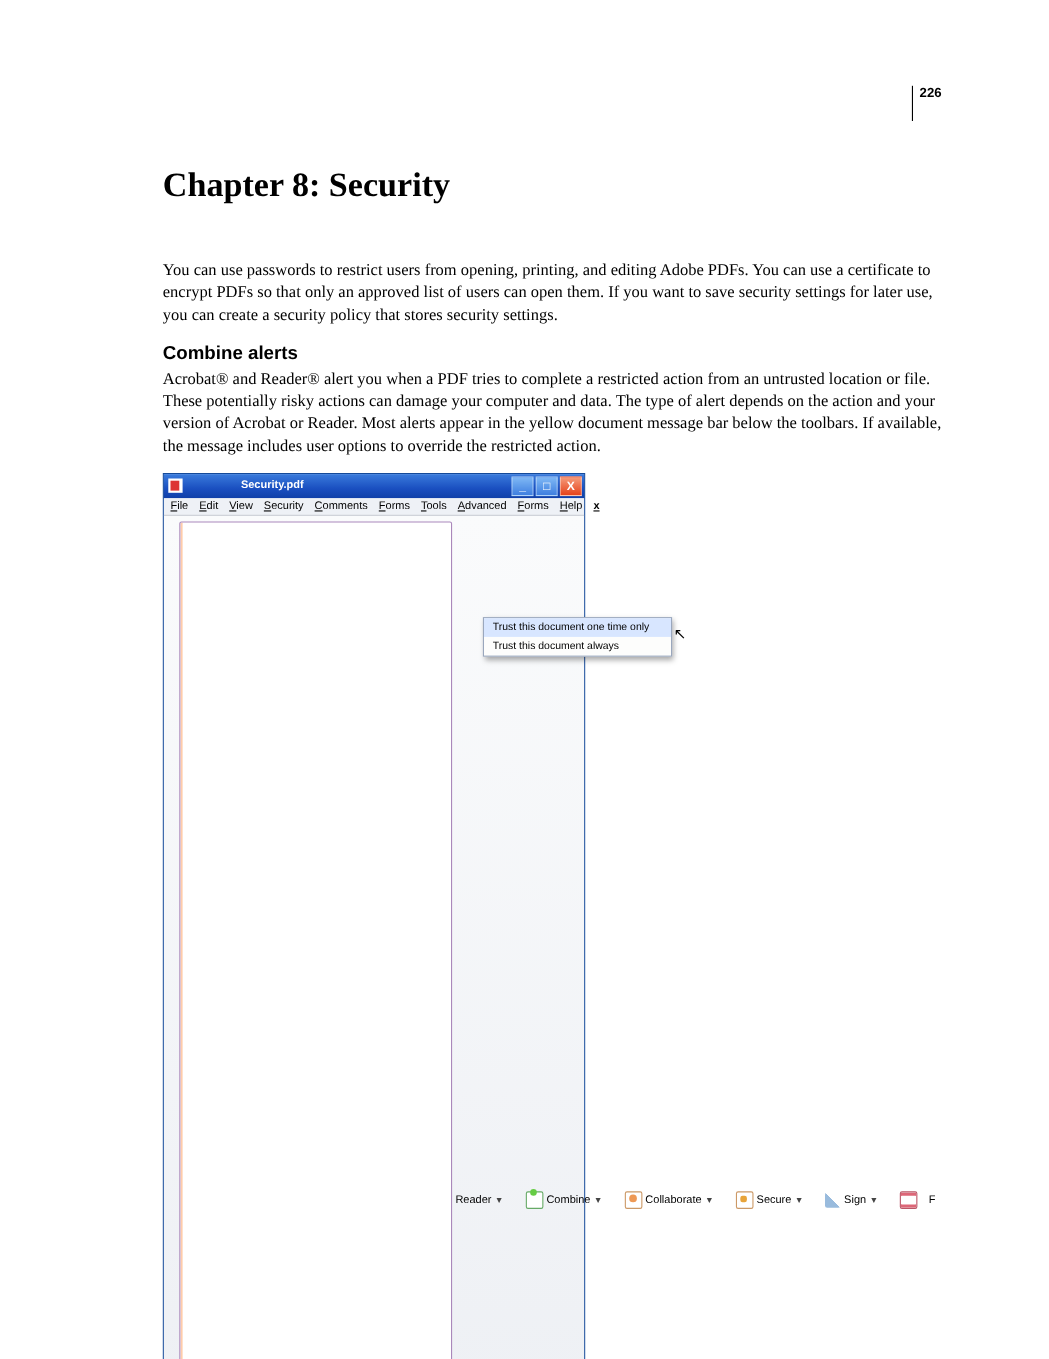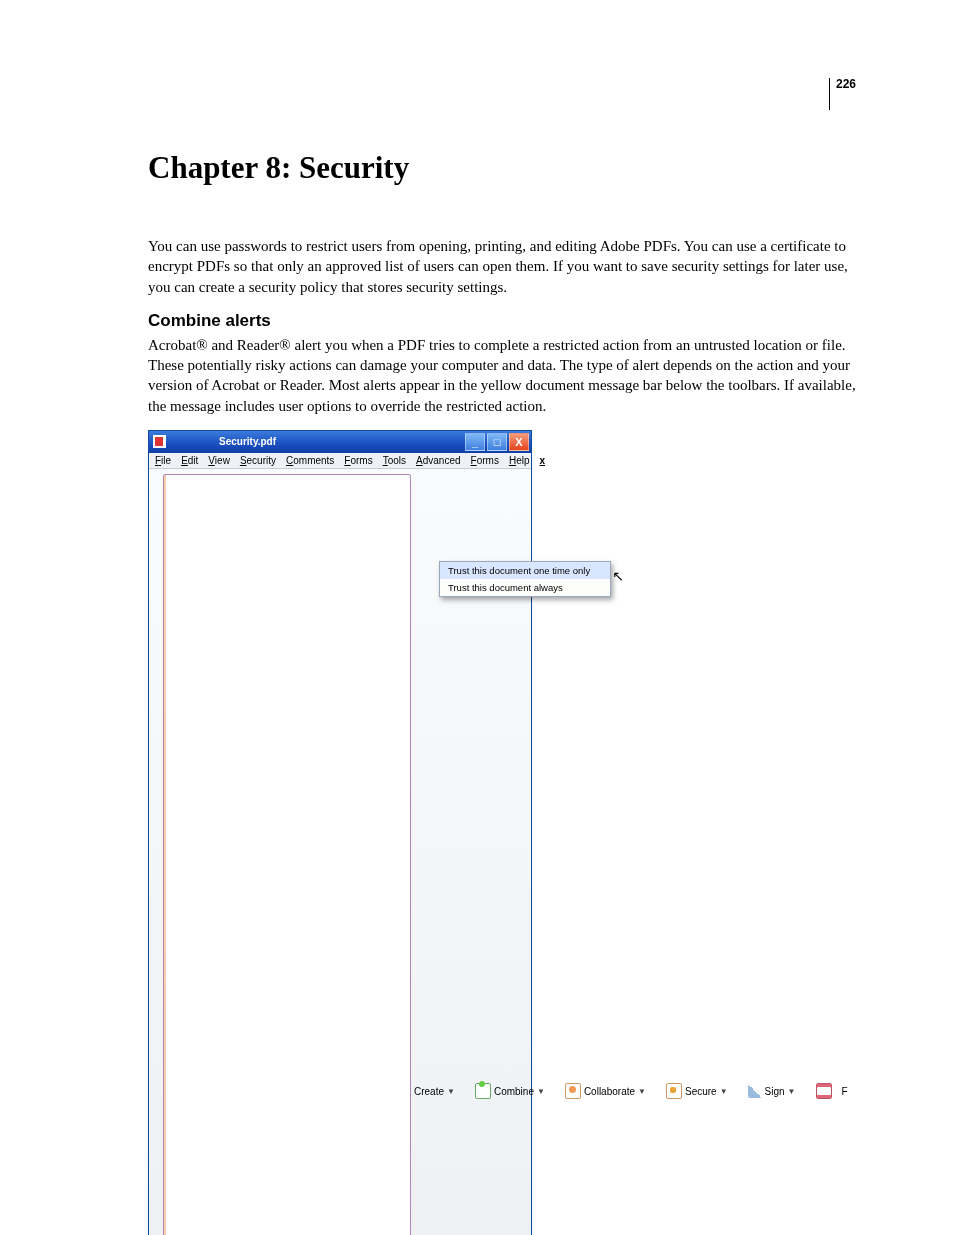--- a/index.html
+++ b/index.html
@@ -177,21 +177,21 @@
       <span>Tools</span>
       <span>Advanced</span>
       <span>Forms</span>
       <span>Help</span>
       <span class="xbtn">x</span>
     </div>
     <div class="toolbar">
       <span class="tb-grip"></span>
       <span class="tb-btn">
           <span class="ico page"></span>
-          <span>Create</span>
+          <span>Reader</span>
           <span class="caret">▼</span>
         </span>
       <span class="tb-grip"></span>
       <span class="tb-btn">
           <span class="ico combine"></span>
           <span>Combine</span>
           <span class="caret">▼</span>
         </span>
       <span class="tb-grip"></span>
       <span class="tb-btn">

